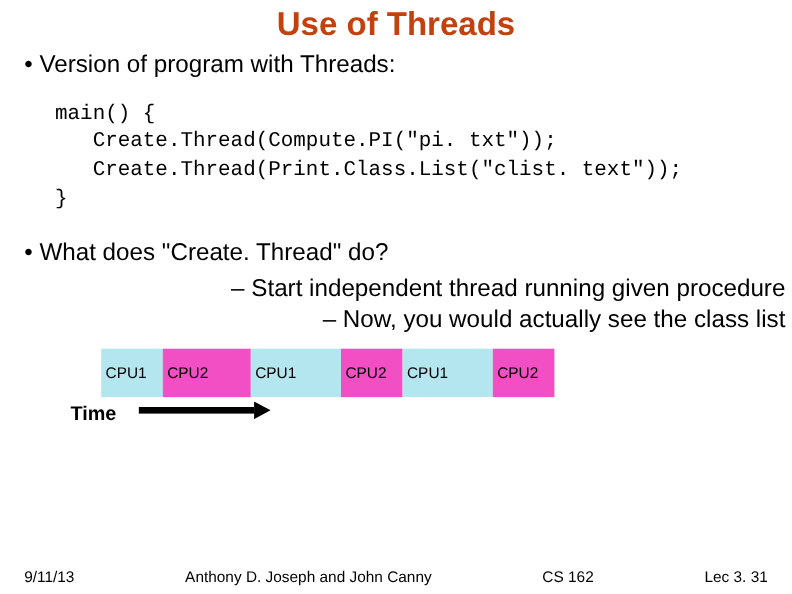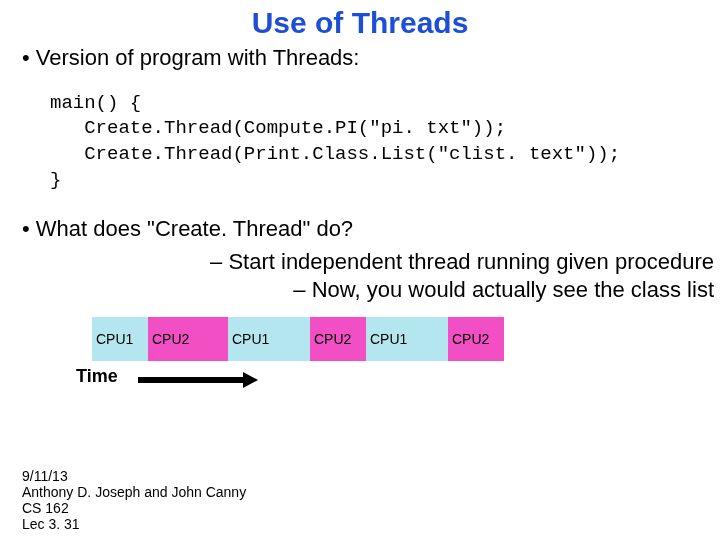--- a/index.html
+++ b/index.html
@@ -13,21 +13,21 @@
     overflow: hidden;
   }
   .slide {
     position: relative;
     width: 720px;
     height: 540px;
     box-sizing: border-box;
   }
   .title {
     text-align: center;
-    color: #1d4ed8;
+    color: #c2410c;
     font-weight: bold;
     font-size: 30px;
     padding-top: 6px;
   }
   .body {
     padding: 4px 6px 0 22px;
     font-size: 22px;
     line-height: 1.3;
   }
   ul.top { list-style: none; padding: 0; margin: 0; }
@@ -57,38 +57,37 @@
     font-weight: normal;
     box-sizing: border-box;
   }
   .c1 { background: #b3e6ee; width: 56px; }
   .c2 { background: #f24fc4; width: 80px; }
   .c3 { background: #b3e6ee; width: 82px; }
   .c4 { background: #f24fc4; width: 56px; }
   .c5 { background: #b3e6ee; width: 82px; }
   .c6 { background: #f24fc4; width: 56px; }
   .timeaxis {
-    margin: 4px 0 0 54px;
+    margin: 4px 0 0 42px;
     display: flex;
-    align-items: flex-end;
+    align-items: flex-start;
     gap: 20px;
   }
   .timelabel { font-weight: bold; font-size: 18px; }
   .arrow-svg { width: 120px; height: 16px; }
   .footer {
     position: absolute;
     bottom: 8px;
     left: 0;
     width: 720px;
     padding: 0 22px;
     box-sizing: border-box;
     display: flex;
     justify-content: space-between;
     font-size: 14px;
-    flex-direction: column;
   }
 </style>
 </head>
 <body>
 
 <div class="slide">
 
   <div class="title">Use of Threads</div>
 
   <div class="body">

